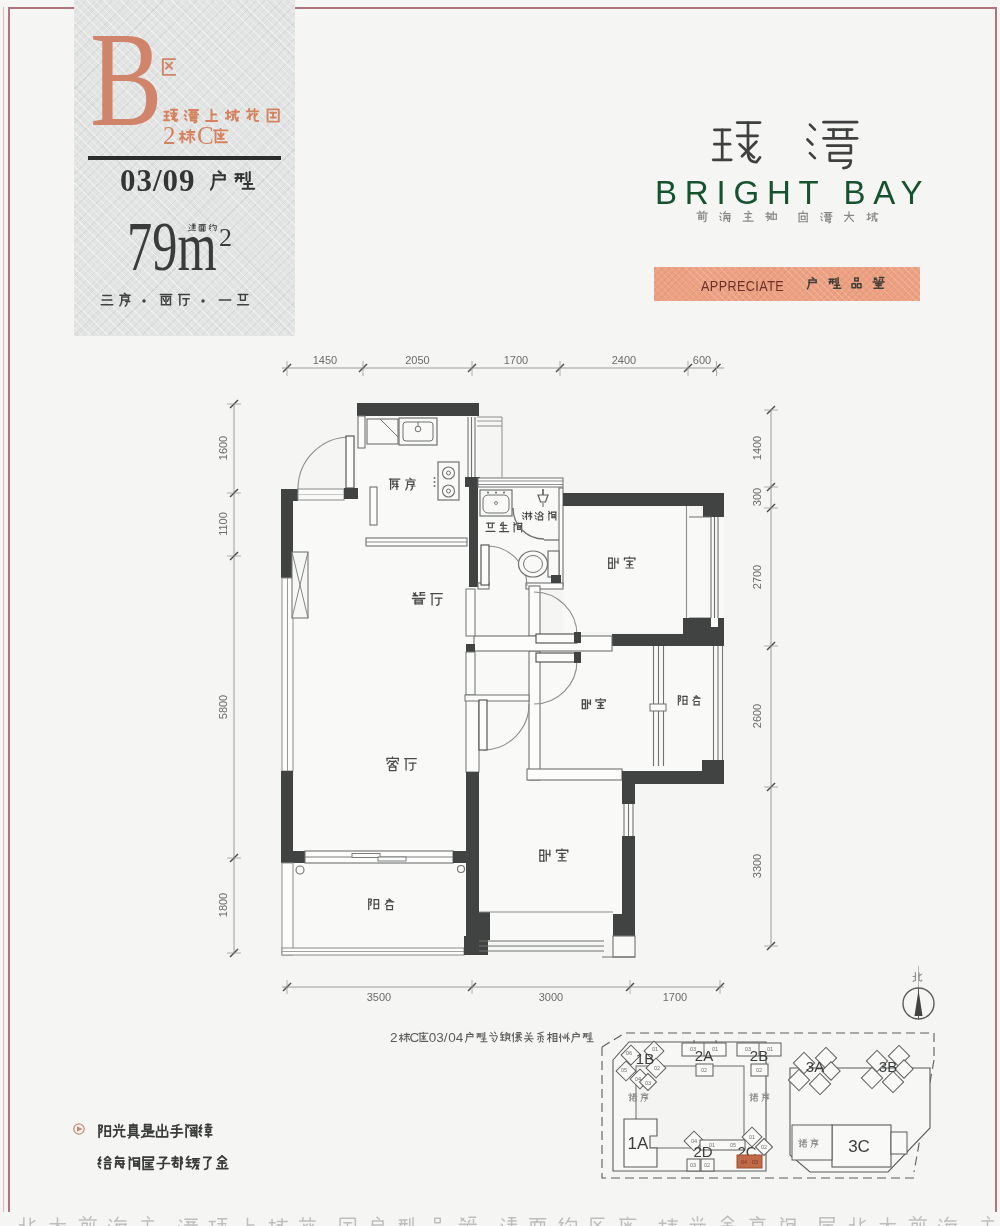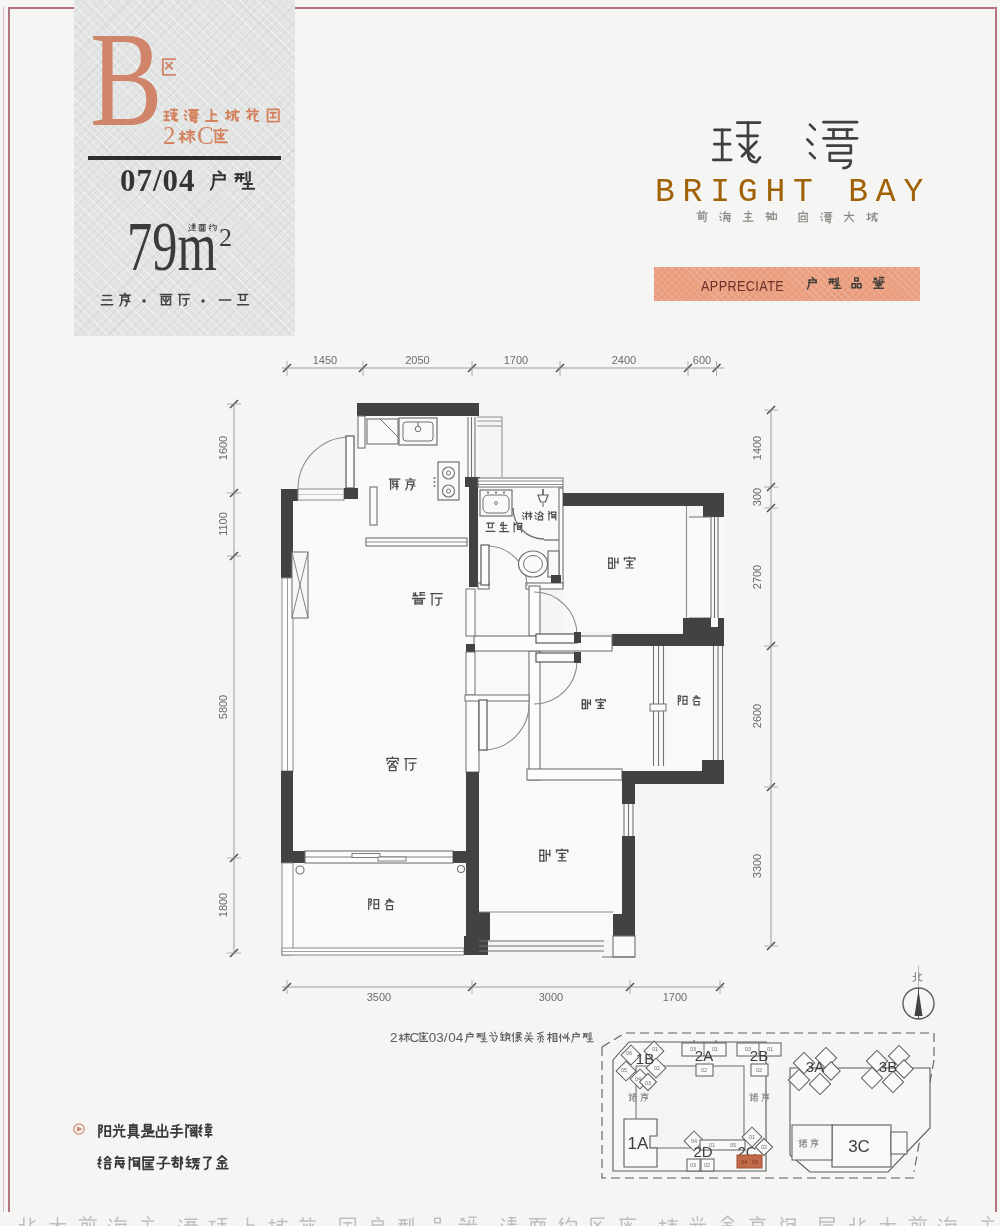--- a/index.html
+++ b/index.html
@@ -628,21 +628,21 @@
 <div class="abs" style="left:3px;top:7px;width:1px;height:1205px;background:#d8b9bf"></div>
 
 <div class="abs" style="left:995px;top:7px;width:1.5px;height:1205px;background:#b2737f"></div>
 
 <div class="abs" style="left:74px;top:0;width:221px;height:336px;background-color:#e3e5e4;background-image:repeating-linear-gradient(45deg,rgba(255,255,255,.4) 0 1px,rgba(0,0,0,0) 1px 6px),repeating-linear-gradient(-45deg,rgba(155,165,163,.16) 0 1px,rgba(0,0,0,0) 1px 6px),repeating-linear-gradient(45deg,rgba(150,160,158,.10) 0 1px,rgba(0,0,0,0) 1px 22px),repeating-linear-gradient(-45deg,rgba(150,160,158,.10) 0 1px,rgba(0,0,0,0) 1px 22px)"></div>
 
 <div class="abs" style="left:90px;top:11px;font-family:'Liberation Serif',serif;font-size:136px;line-height:1;color:#d0856a;transform:scaleX(.8);transform-origin:left top">B</div>
 
 <div class="abs" style="left:88px;top:156px;width:193px;height:4px;background:#2b2d2c"></div>
 
-<div class="abs" style="left:120px;top:163px;font-family:'Liberation Serif',serif;font-weight:bold;font-size:31px;letter-spacing:1px;color:#333433">07/04</div>
+<div class="abs" style="left:120px;top:163px;font-family:'Liberation Serif',serif;font-weight:bold;font-size:31px;letter-spacing:1px;color:#333433">03/09</div>
 
 <div class="abs" style="left:127px;top:212px;font-family:'Liberation Serif',serif;font-size:70px;line-height:1;color:#3a3c3b;transform:scaleX(.72);transform-origin:left top">79m</div>
 
 <div class="abs" style="left:219px;top:223px;font-family:'Liberation Serif',serif;font-size:26px;color:#3a3c3b">2</div>
 
 <svg width="300" height="340" viewBox="0 0 300 340" style="position:absolute;left:0;top:0">
     <g style="color:#d0856a;stroke-width:8.64">
       <use href="#g533A" transform="translate(158.0 56.0) scale(0.220)"></use>
     </g>
     <g style="color:#d4825f;stroke-width:11.18">
@@ -700,21 +700,21 @@
       </g>
       <g style="color:#8a8a88;stroke-width:8.57">
         <use href="#g5411" transform="translate(796.0 210.0) scale(0.140)"></use>
         <use href="#g6E7E" transform="translate(819.0 210.0) scale(0.140)"></use>
         <use href="#g5927" transform="translate(842.0 210.0) scale(0.140)"></use>
         <use href="#g57CE" transform="translate(865.0 210.0) scale(0.140)"></use>
       </g>
     </g>
   </svg>
 
-<div class="abs" style="left:655px;top:176px;width:290px;font-family:Liberation Mono, monospace;font-size:33px;line-height:1;letter-spacing:7.8px;color:#a16207;white-space:nowrap">BRIGHT&nbsp;BAY</div>
+<div class="abs" style="left:655px;top:176px;width:290px;font-family:Liberation Sans, sans-serif;font-size:33px;line-height:1;letter-spacing:7.8px;color:#14532d;white-space:nowrap">BRIGHT&nbsp;BAY</div>
 
 <div class="abs" style="left:654px;top:267px;width:266px;height:34px;background-color:#eca183;background-image:repeating-linear-gradient(45deg,rgba(255,255,255,.16) 0 1px,rgba(0,0,0,0) 1px 5px),repeating-linear-gradient(-45deg,rgba(190,110,80,.16) 0 1px,rgba(0,0,0,0) 1px 5px)"></div>
 
 <div class="abs" style="left:701px;top:277px;font-family:'Liberation Sans',sans-serif;font-size:15px;letter-spacing:.5px;color:#6b2f28;transform:scaleX(.84);transform-origin:left top">APPRECIATE</div>
 
 <svg width="400" height="60" viewBox="0 0 400 60" style="position:absolute;left:600;top:260">
     <g transform="translate(-600 -260)">
       <g style="color:#403f3a;stroke-width:10.0">
         <use href="#g6237" transform="translate(805.0 276.0) scale(0.150)"></use>
         <use href="#g578B" transform="translate(827.0 276.0) scale(0.150)"></use>

